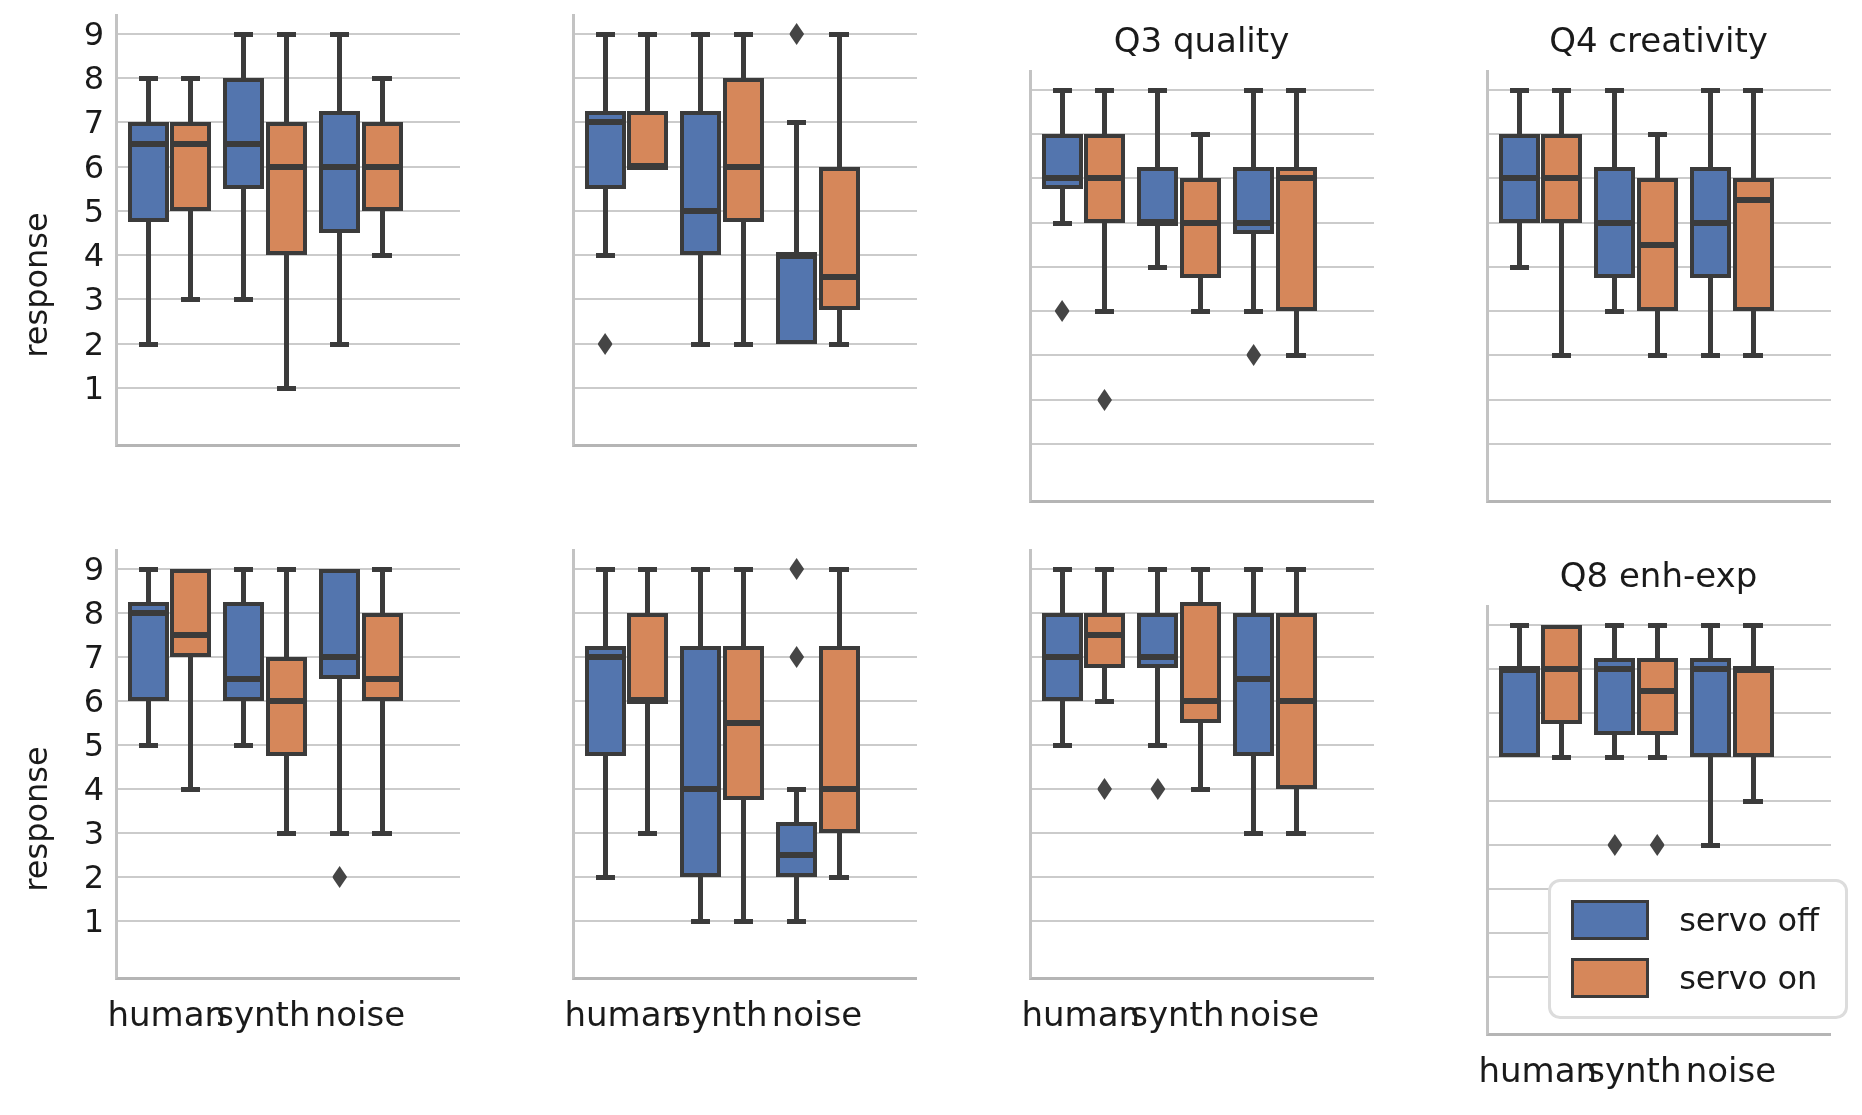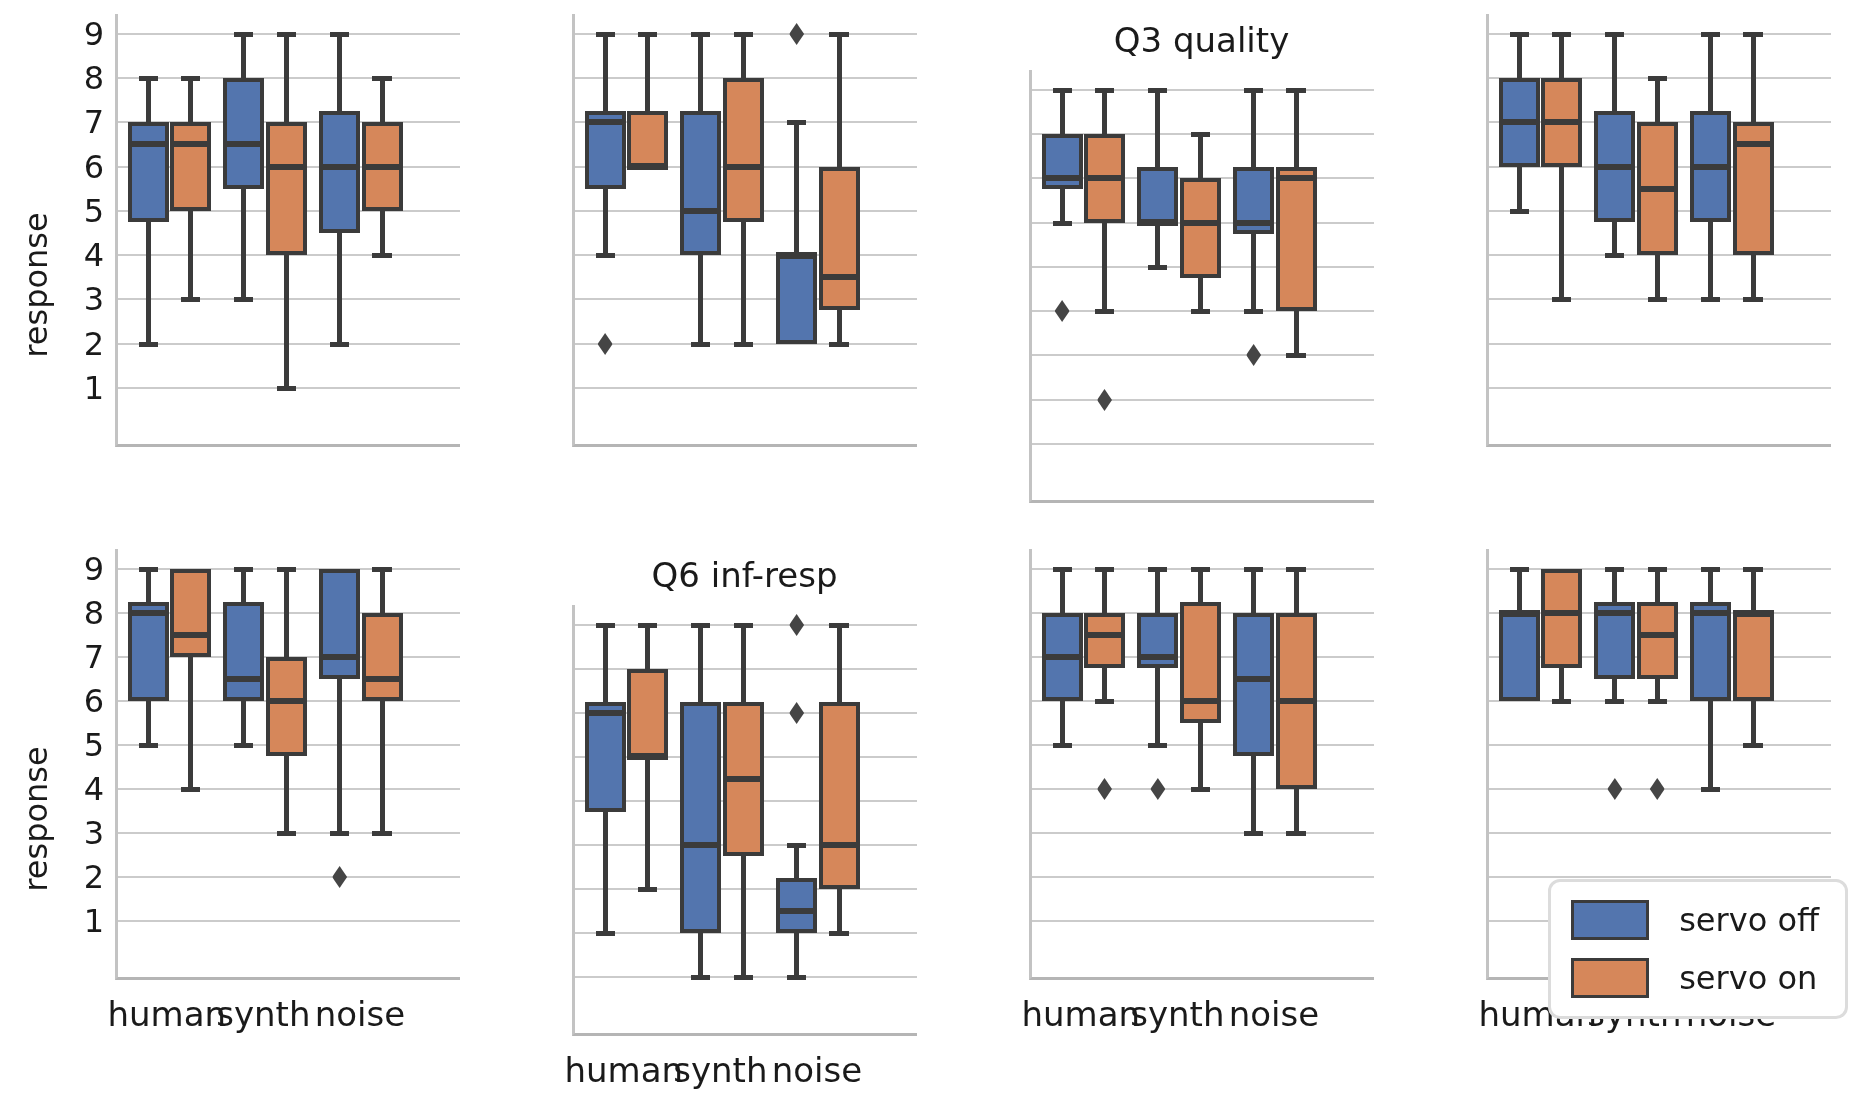--- a/index.html
+++ b/index.html
@@ -181,20 +181,21 @@
             <div class="med" style="left: calc(58.8%); width: 12%; top: 150px;"></div>
             <div class="flier" style="left: 64.8%; top: 285px;"></div>
             <div class="wline" style="left: calc(77.2% - 2.5px); top: 20px; height: 265px;"></div>
             <div class="wcap" style="left: calc(74.4%); width: 5.6%; top: 18px;"></div>
             <div class="wcap" style="left: calc(74.4%); width: 5.6%; top: 283px;"></div>
             <div class="box" style="left: calc(71.2%); width: 12%; top: 97px; height: 144px; background: rgb(214, 135, 90);"></div>
             <div class="med" style="left: calc(71.2%); width: 12%; top: 105px;"></div>
           </div>
         </div>
         <div class="sub">
+          <div class="title">Q4 creativity</div>
           <div class="plot">
             <div class="grid" style="top: 19px;"></div>
             <div class="grid" style="top: 63px;"></div>
             <div class="grid" style="top: 107px;"></div>
             <div class="grid" style="top: 152px;"></div>
             <div class="grid" style="top: 196px;"></div>
             <div class="grid" style="top: 240px;"></div>
             <div class="grid" style="top: 284px;"></div>
             <div class="grid" style="top: 329px;"></div>
             <div class="grid" style="top: 373px;"></div>
@@ -285,21 +286,20 @@
             <div class="box" style="left: calc(71.2%); width: 12%; top: 64px; height: 88px; background: rgb(214, 135, 90);"></div>
             <div class="med" style="left: calc(71.2%); width: 12%; top: 127px;"></div>
           </div>
           <div class="xlabels">
             <div class="xlab" style="left: 15%;">human</div>
             <div class="xlab" style="left: 43%;">synth</div>
             <div class="xlab" style="left: 71%;">noise</div>
           </div>
         </div>
         <div class="sub">
-          <div class="title">Q6 inf-resp</div>
           <div class="plot">
             <div class="grid" style="top: 19px;"></div>
             <div class="grid" style="top: 63px;"></div>
             <div class="grid" style="top: 107px;"></div>
             <div class="grid" style="top: 151px;"></div>
             <div class="grid" style="top: 195px;"></div>
             <div class="grid" style="top: 239px;"></div>
             <div class="grid" style="top: 283px;"></div>
             <div class="grid" style="top: 327px;"></div>
             <div class="grid" style="top: 371px;"></div>
@@ -386,20 +386,21 @@
             <div class="box" style="left: calc(71.2%); width: 12%; top: 64px; height: 176px; background: rgb(214, 135, 90);"></div>
             <div class="med" style="left: calc(71.2%); width: 12%; top: 149px;"></div>
           </div>
           <div class="xlabels">
             <div class="xlab" style="left: 15%;">human</div>
             <div class="xlab" style="left: 43%;">synth</div>
             <div class="xlab" style="left: 71%;">noise</div>
           </div>
         </div>
         <div class="sub">
+          <div class="title">Q8 enh-exp</div>
           <div class="plot">
             <div class="grid" style="top: 19px;"></div>
             <div class="grid" style="top: 63px;"></div>
             <div class="grid" style="top: 107px;"></div>
             <div class="grid" style="top: 151px;"></div>
             <div class="grid" style="top: 195px;"></div>
             <div class="grid" style="top: 239px;"></div>
             <div class="grid" style="top: 283px;"></div>
             <div class="grid" style="top: 327px;"></div>
             <div class="grid" style="top: 371px;"></div>

